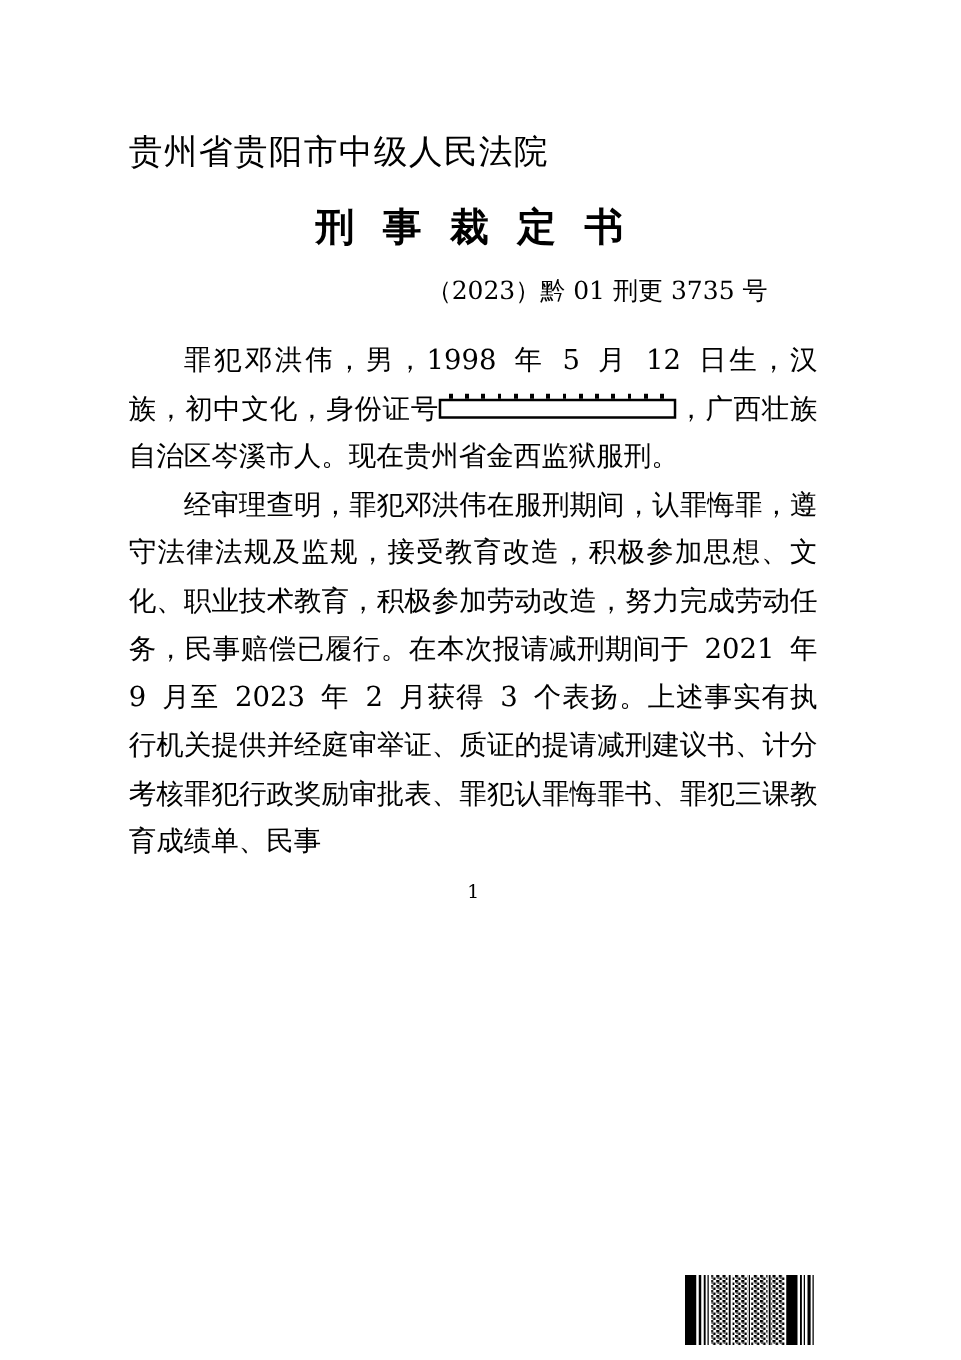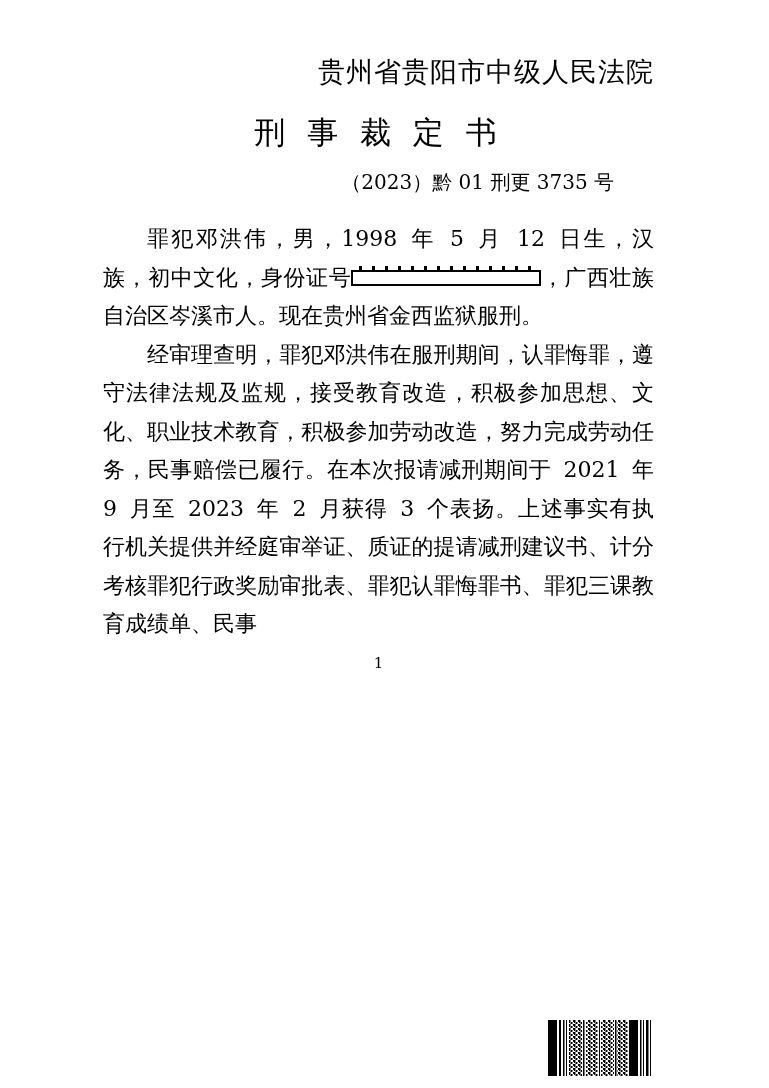--- a/index.html
+++ b/index.html
@@ -19,33 +19,33 @@
     position: relative;
     width: 769px;
     height: 1088px;
     background: #ffffff;
   }
   .content {
     margin-left: 103px;
     width: 551px;
   }
   .court-name {
-    padding-top: 56px;
-    text-align: right;
+    padding-top: 106px;
+    text-align: left;
     font-size: 27px;
     line-height: 32px;
     letter-spacing: 1px;
     white-space: nowrap;
   }
   .doc-title {
     margin-top: 26px;
     text-align: center;
     font-size: 31px;
     line-height: 36px;
-    font-weight: normal;
+    font-weight: bold;
     letter-spacing: 6px;
     white-space: nowrap;
   }
   .case-number {
     margin-top: 20px;
     text-align: right;
     padding-right: 40px;
     font-size: 20px;
     line-height: 24px;
   }

